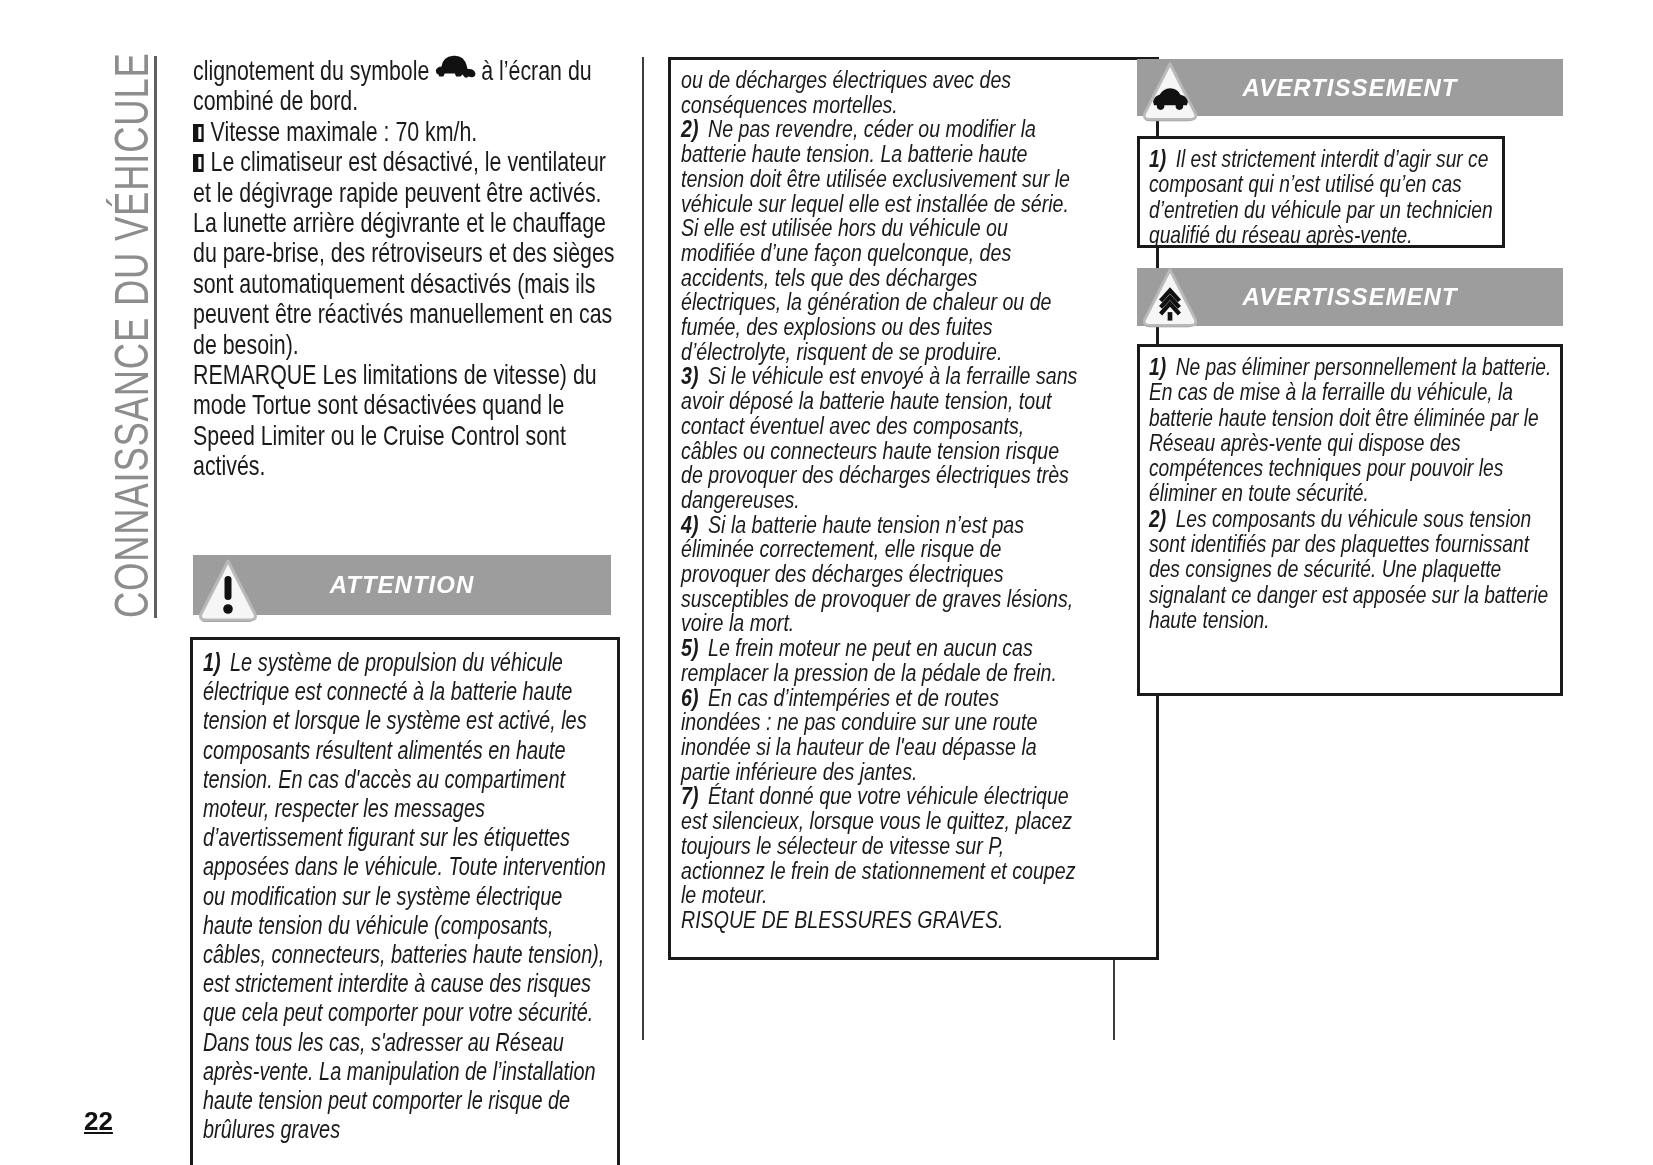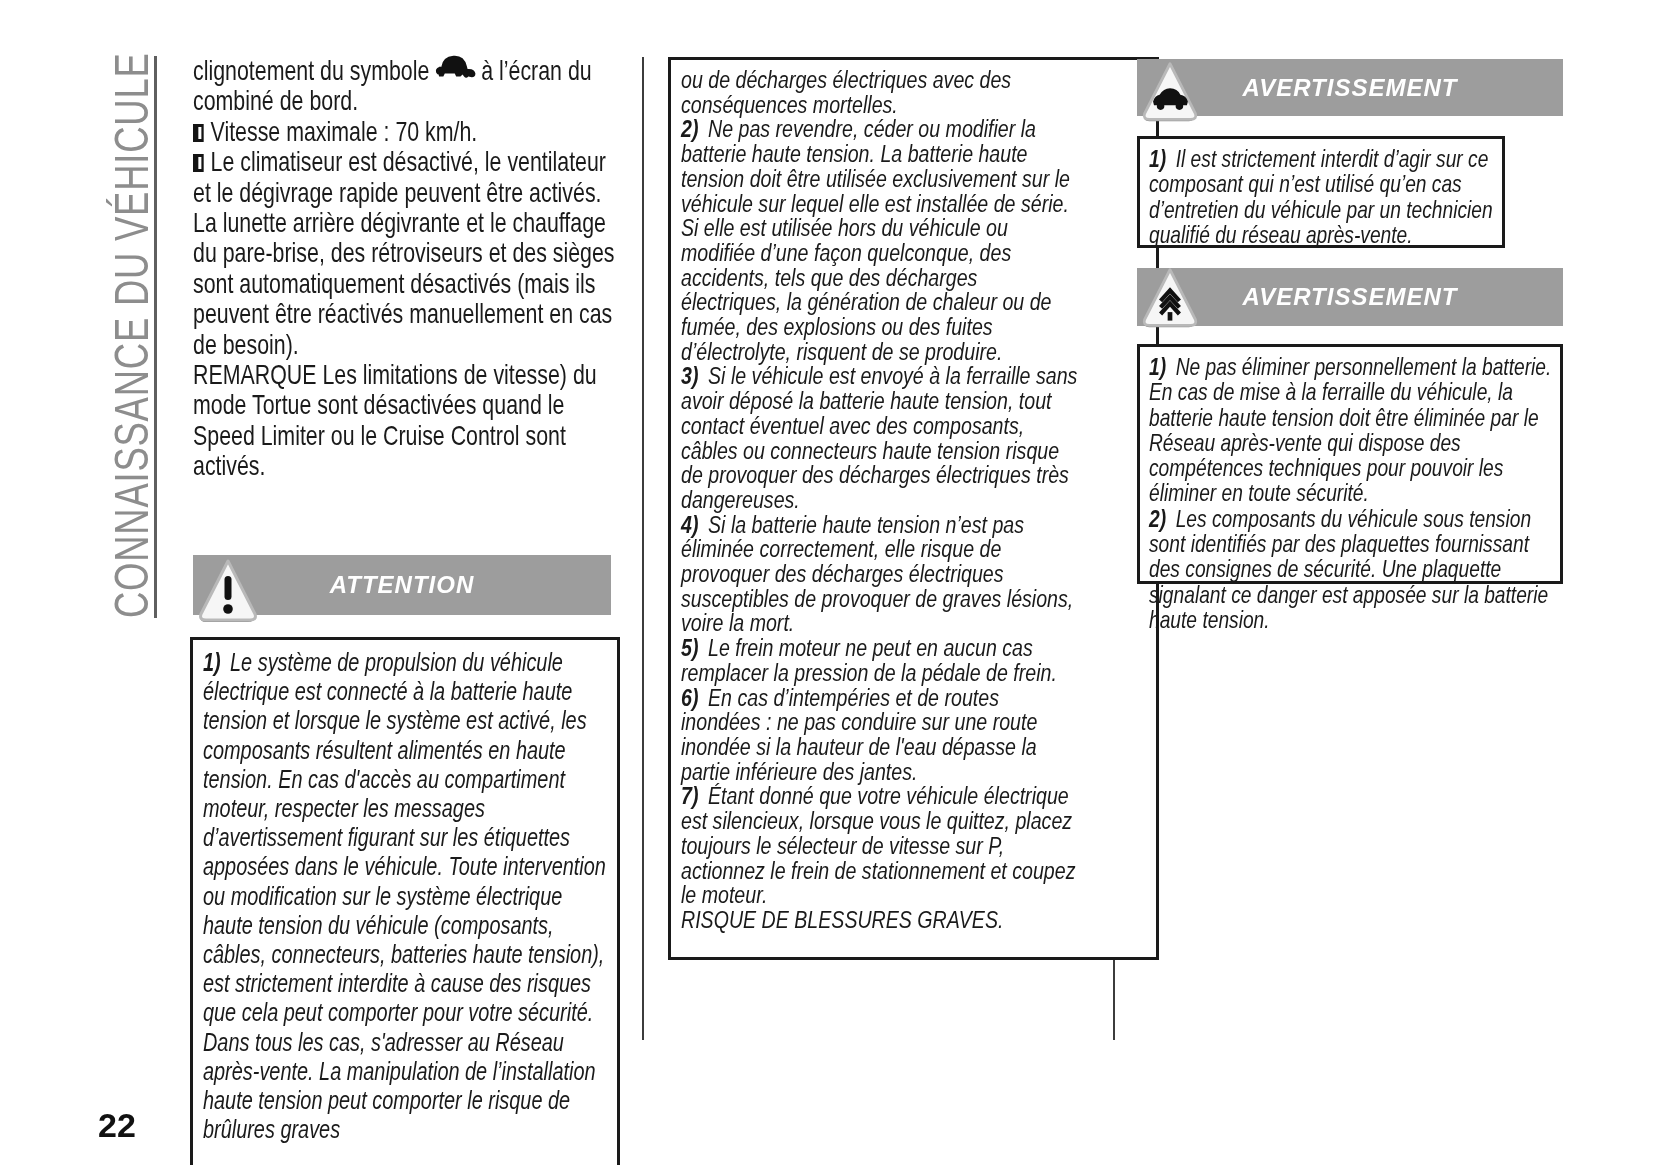--- a/index.html
+++ b/index.html
@@ -7,21 +7,21 @@
     position:relative;width:1653px;height:1165px;background:#ffffff;overflow:hidden;
     font-family:"Liberation Sans","DejaVu Sans",sans-serif;color:#1a1a1a;
   }
   
   .sidebar-title{
     position:absolute;left:104px;top:618px;width:740px;height:50px;
     transform:rotate(-90deg) scaleX(0.76);transform-origin:top left;
     font-size:48px;color:#8d8d8d;letter-spacing:1px;white-space:nowrap;text-align:center;
   }
   .sidebar-rule{position:absolute;left:154px;top:56px;width:3px;height:562px;background:#5f5f5f;}
-  .page-number{position:absolute;left:98px;top:1106px;font-size:34px;font-weight:bold;color:#111;}
+  .page-number{position:absolute;left:84px;top:1106px;font-size:26px;font-weight:bold;color:#111;text-decoration:underline;}
   
   .divider{position:absolute;top:57px;width:2px;height:983px;background:#3c3c3c;}
   .divider-1{left:642px;}
   .divider-2{left:1113px;}
   
   .scaled{transform-origin:top left;}
   .intro{
     position:absolute;left:193px;top:52px;width:560px;
     transform:scaleX(0.763);font-size:28px;line-height:30.4px;
   }
@@ -46,21 +46,21 @@
   .warn-box p{margin:0;}
   .num{font-weight:bold;margin-right:12px;}
   
   .box-c1{left:190px;top:637px;width:430px;height:598px;}
   .box-c1 .inner{margin:8px 0 0 10px;width:518px;transform:scaleX(0.78);font-size:25.5px;line-height:29.2px;}
   
   .box-c2{left:668px;top:57px;width:491px;height:903px;}
   .box-c2 .inner{margin:8px 0 0 10px;width:499px;transform:scaleX(0.80);font-size:24.5px;line-height:24.7px;}
   
   .box-c3a{left:1137px;top:136px;width:368px;height:112px;}
-  .box-c3b{left:1137px;top:344px;width:426px;height:240px;}
+  .box-c3b{left:1137px;top:344px;width:426px;height:352px;}
   .box-c3a .inner,.box-c3b .inner{margin:7px 0 0 9px;width:505px;transform:scaleX(0.80);font-size:24px;line-height:25.3px;}
   .bar-attention{left:193px;top:555px;width:418px;}
   .bar-warn1{left:1137px;top:59px;width:426px;height:57px;}
   .bar-warn1 .bar-title{line-height:57px;}
   .bar-warn2{left:1137px;top:268px;width:426px;height:58px;}
   .bar-warn2 .bar-title{line-height:58px;}
 </style>
 </head>
 <body>
 

